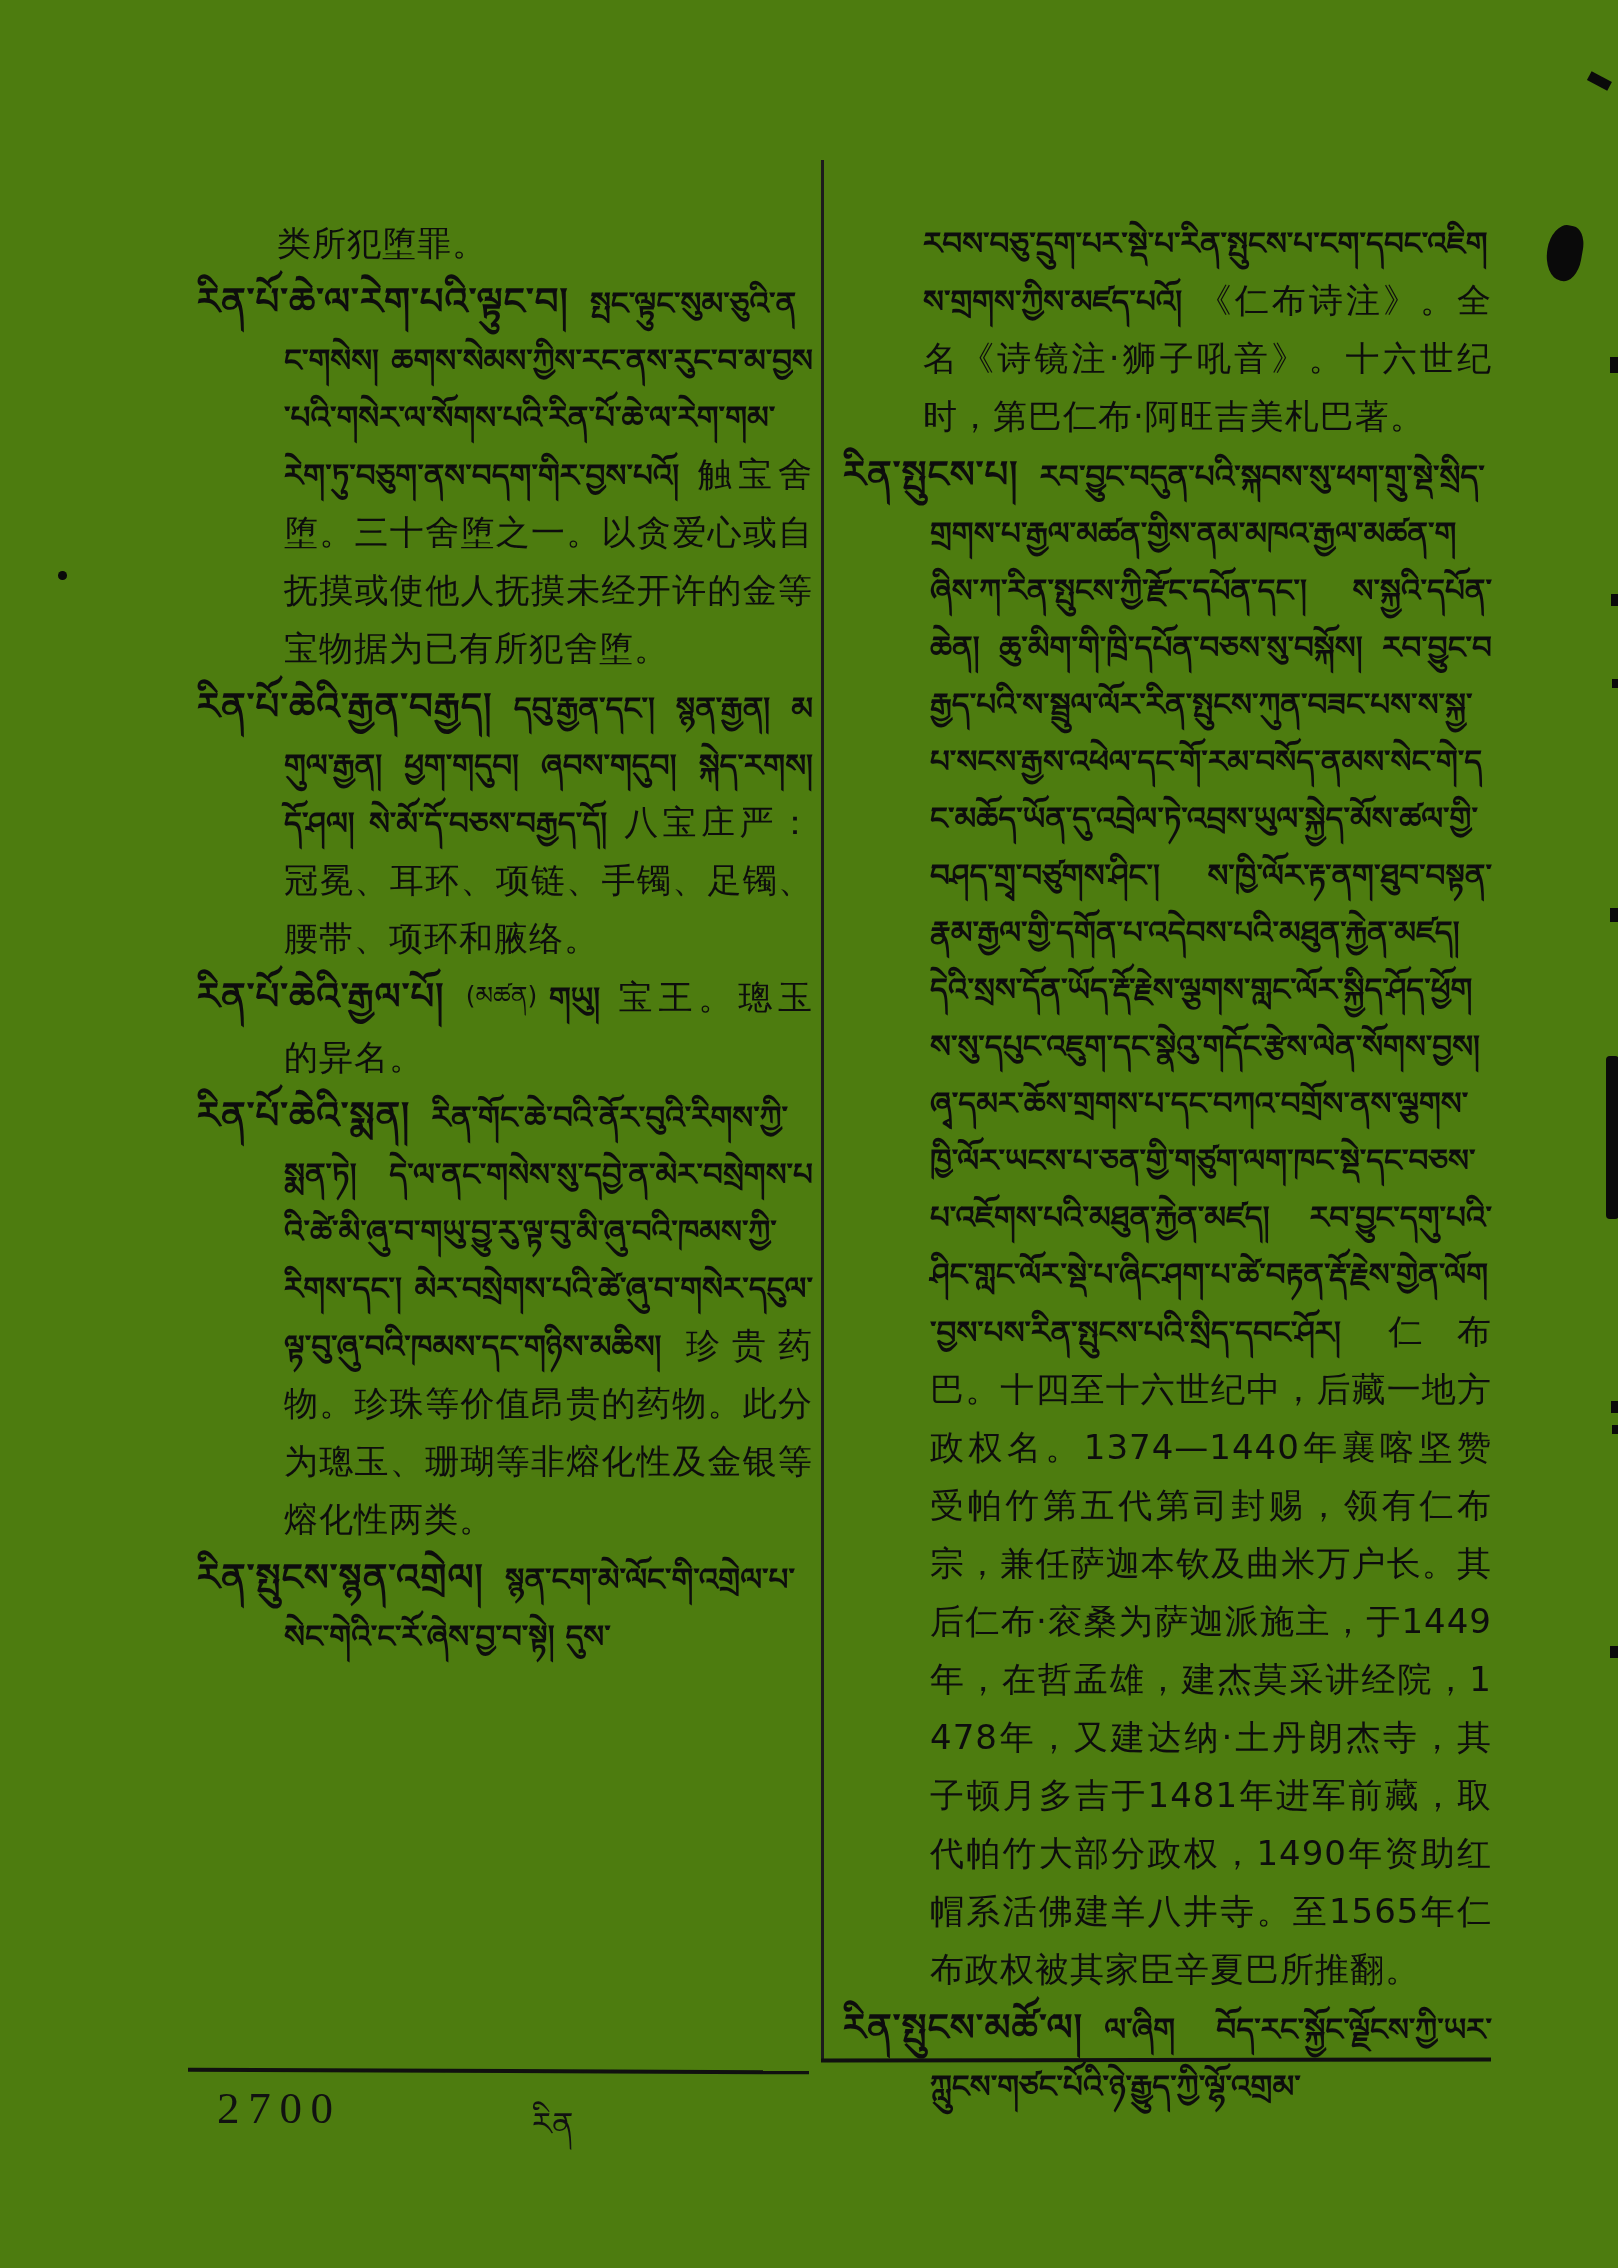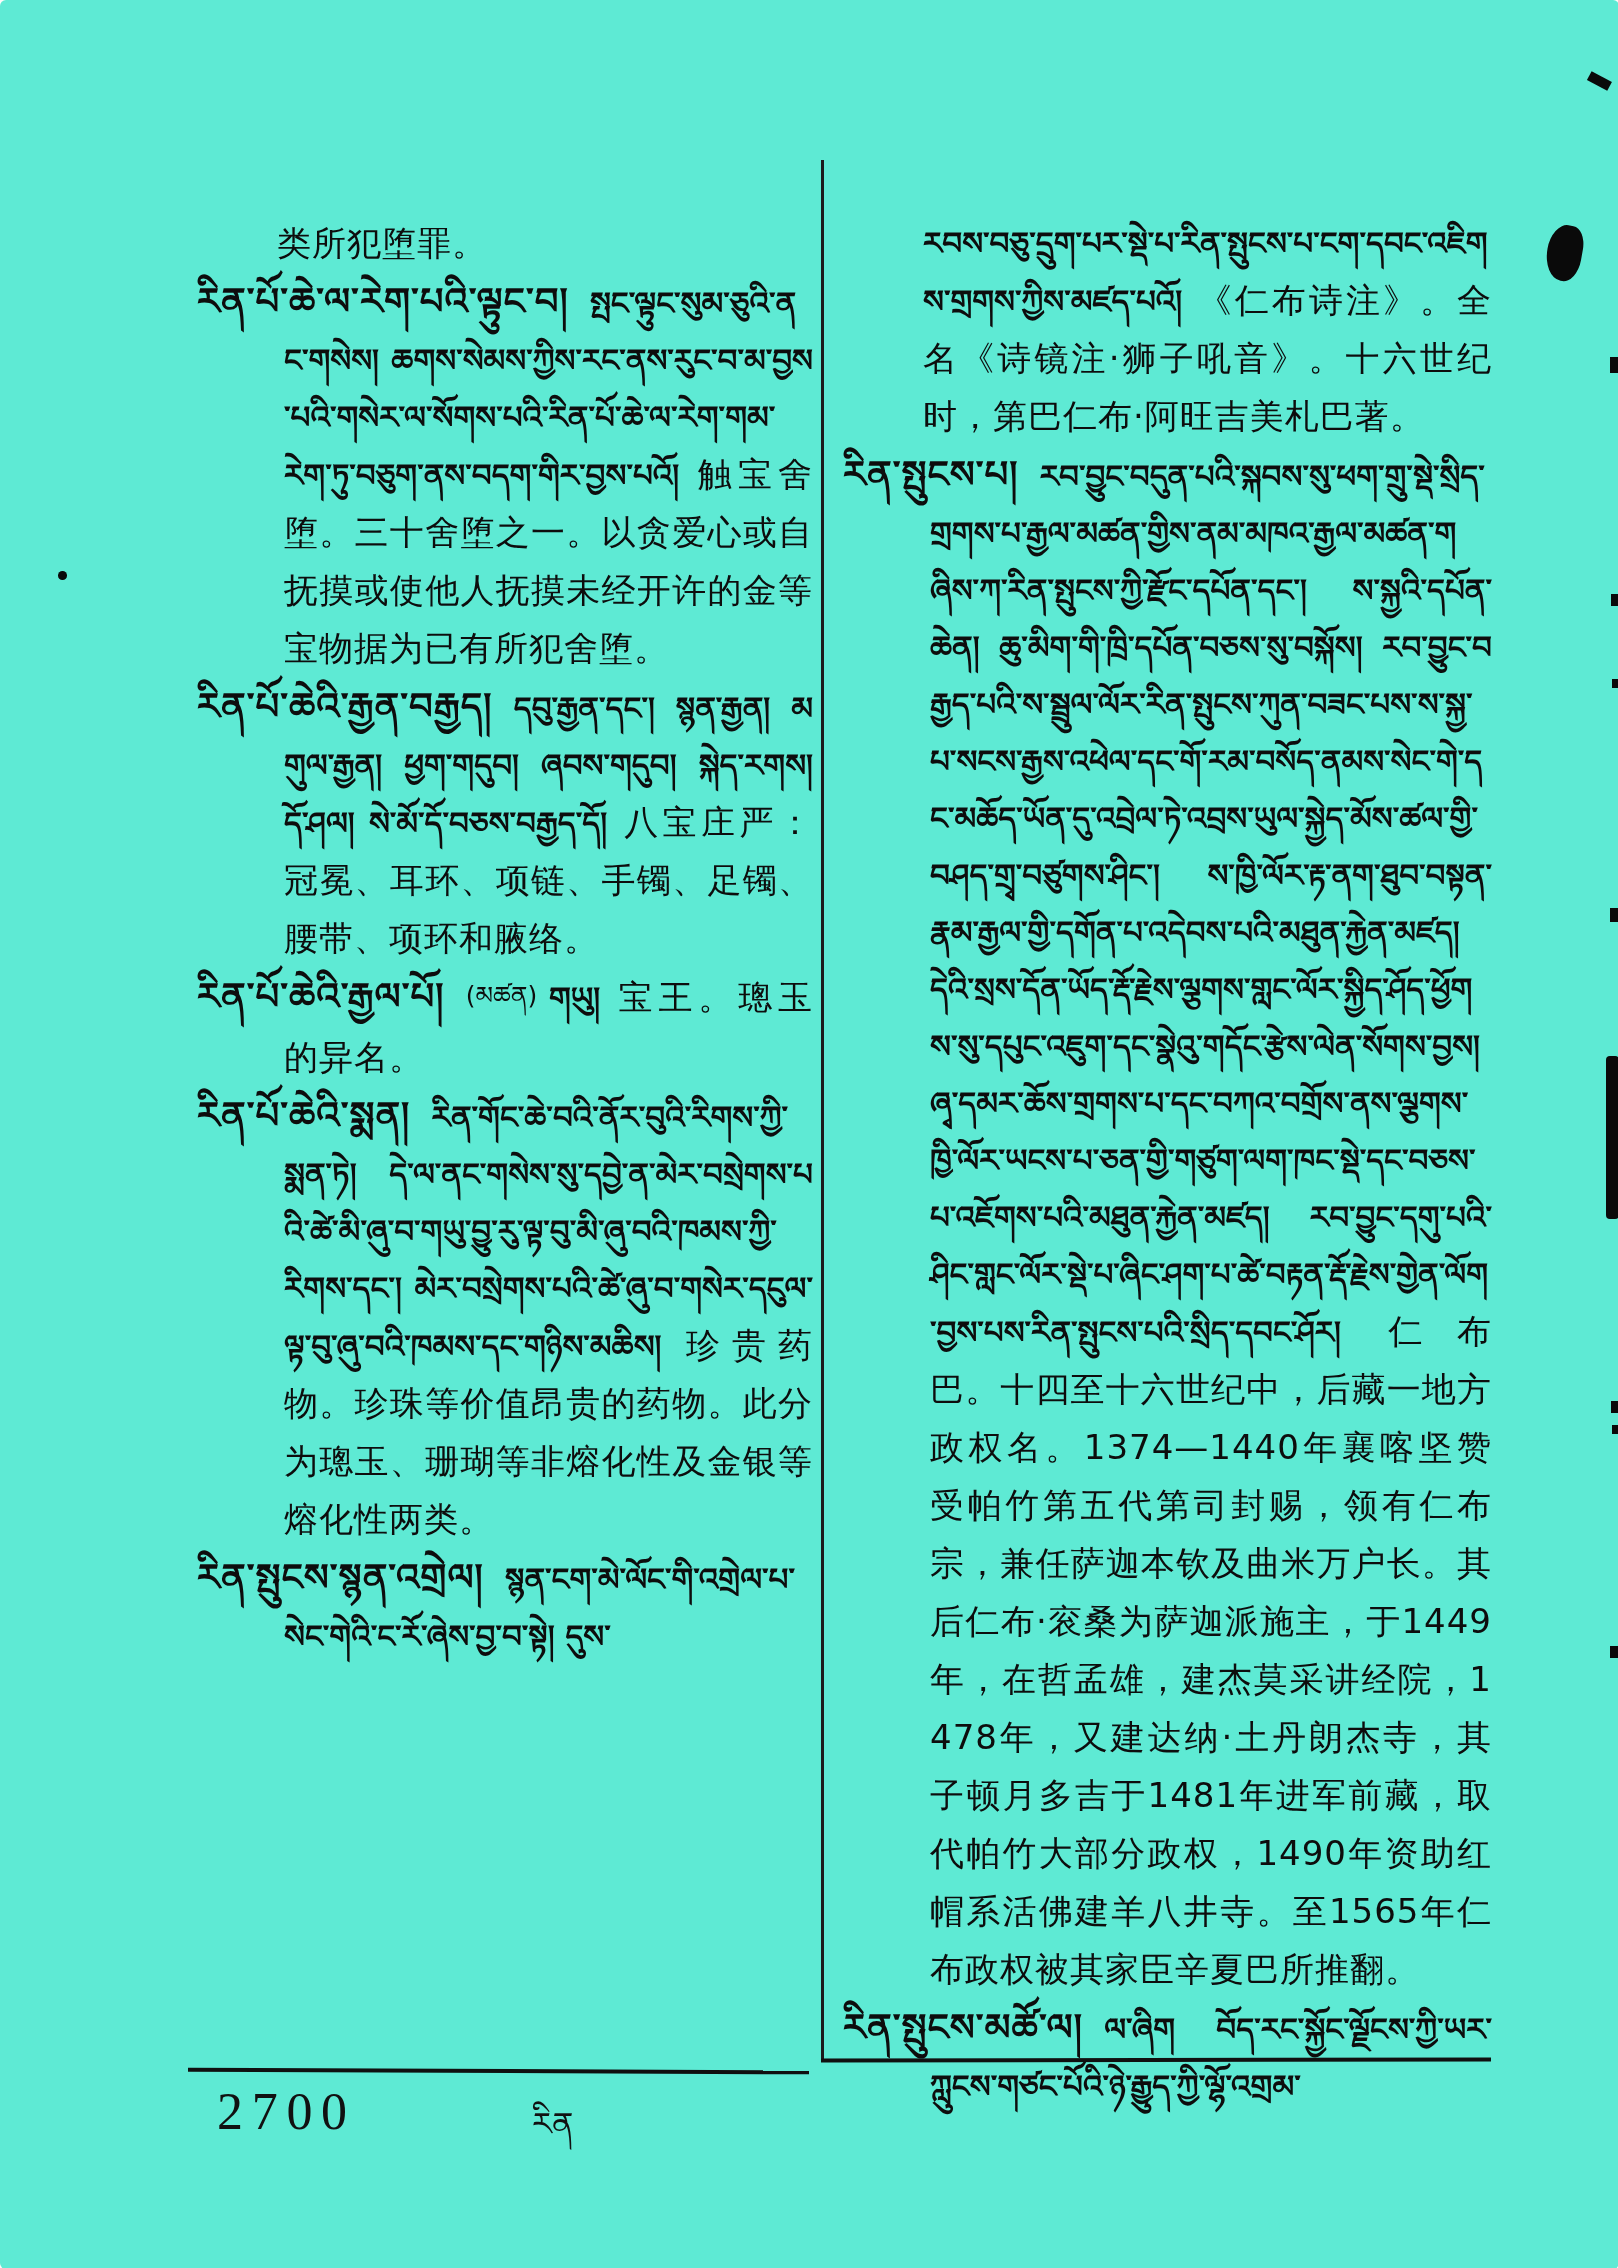--- a/index.html
+++ b/index.html
@@ -1,21 +1,21 @@
 <!DOCTYPE html>
 <html><head>
 <meta charset="utf-8">
 <style>
   html,body{margin:0;padding:0;}
   body{
     width:1619px;height:2269px;position:relative;overflow:hidden;
     background:#fcfcfa;
     font-family:"DejaVu Sans",sans-serif;
   }
-  .page{position:absolute;inset:0;background:#5eead4;border-radius:6px;}
+  .page{position:absolute;inset:0;background:#4d7c0f;}
   .col{position:absolute;top:215px;}
   .col-left{left:190px;width:623px;}
   .col-right{left:836px;width:656px;}
   p{margin:0;}
   .cont,.entry{
     font-family:"DejaVu Sans",sans-serif;
     font-size:31px;line-height:57px;color:#0d0d0d;
     text-align:justify;word-break:break-all;overflow-wrap:anywhere;
   }
   .entry{padding-left:87px;text-indent:-87px;margin-left:7px;}
@@ -23,21 +23,21 @@
   .head{font-weight:700;font-size:37px;margin-right:21.3px;letter-spacing:1px;}
   .tib{margin-right:13.6px;font-weight:bold;}
   .chi{font-size:34px;letter-spacing:1px;}
   .tag{font-size:25px;margin-right:11.6px;position:relative;top:-4.9px;}
   .divider{position:absolute;left:821px;top:160px;width:2.9px;height:1900px;background:#1c1c1c;}
   .frule{position:absolute;height:3.9px;background:#101010;}
   .frule-left{left:188px;top:2069px;width:621px;transform:rotate(0.25deg);}
   .frule-right{left:821px;top:2058px;width:670px;transform:rotate(-0.1deg);}
   .footer-num{
     position:absolute;left:217px;top:2082px;
-    font-family:"Liberation Serif",serif;font-size:52px;letter-spacing:8.7px;color:#111;
+    font-family:"Liberation Serif",serif;font-size:45px;letter-spacing:8.7px;color:#111;
   }
   .footer-syl{
     position:absolute;left:532px;top:2088px;
     font-size:32px;color:#111;font-family:Liberation Sans, sans-serif;
   }
   .art{position:absolute;background:#0a0a0a;}
   .art-blob{left:1547px;top:225px;width:35px;height:56px;border-radius:50% 40% 45% 55%;transform:rotate(10deg);}
   .art-bar{left:1606px;top:1056px;width:12.6px;height:163px;border-radius:3.9px;}
   .art-corner{left:1588px;top:76px;width:23px;height:9.7px;transform:rotate(28deg);}
   .d1{left:1610px;top:357px;width:8.7px;height:15.5px;}

